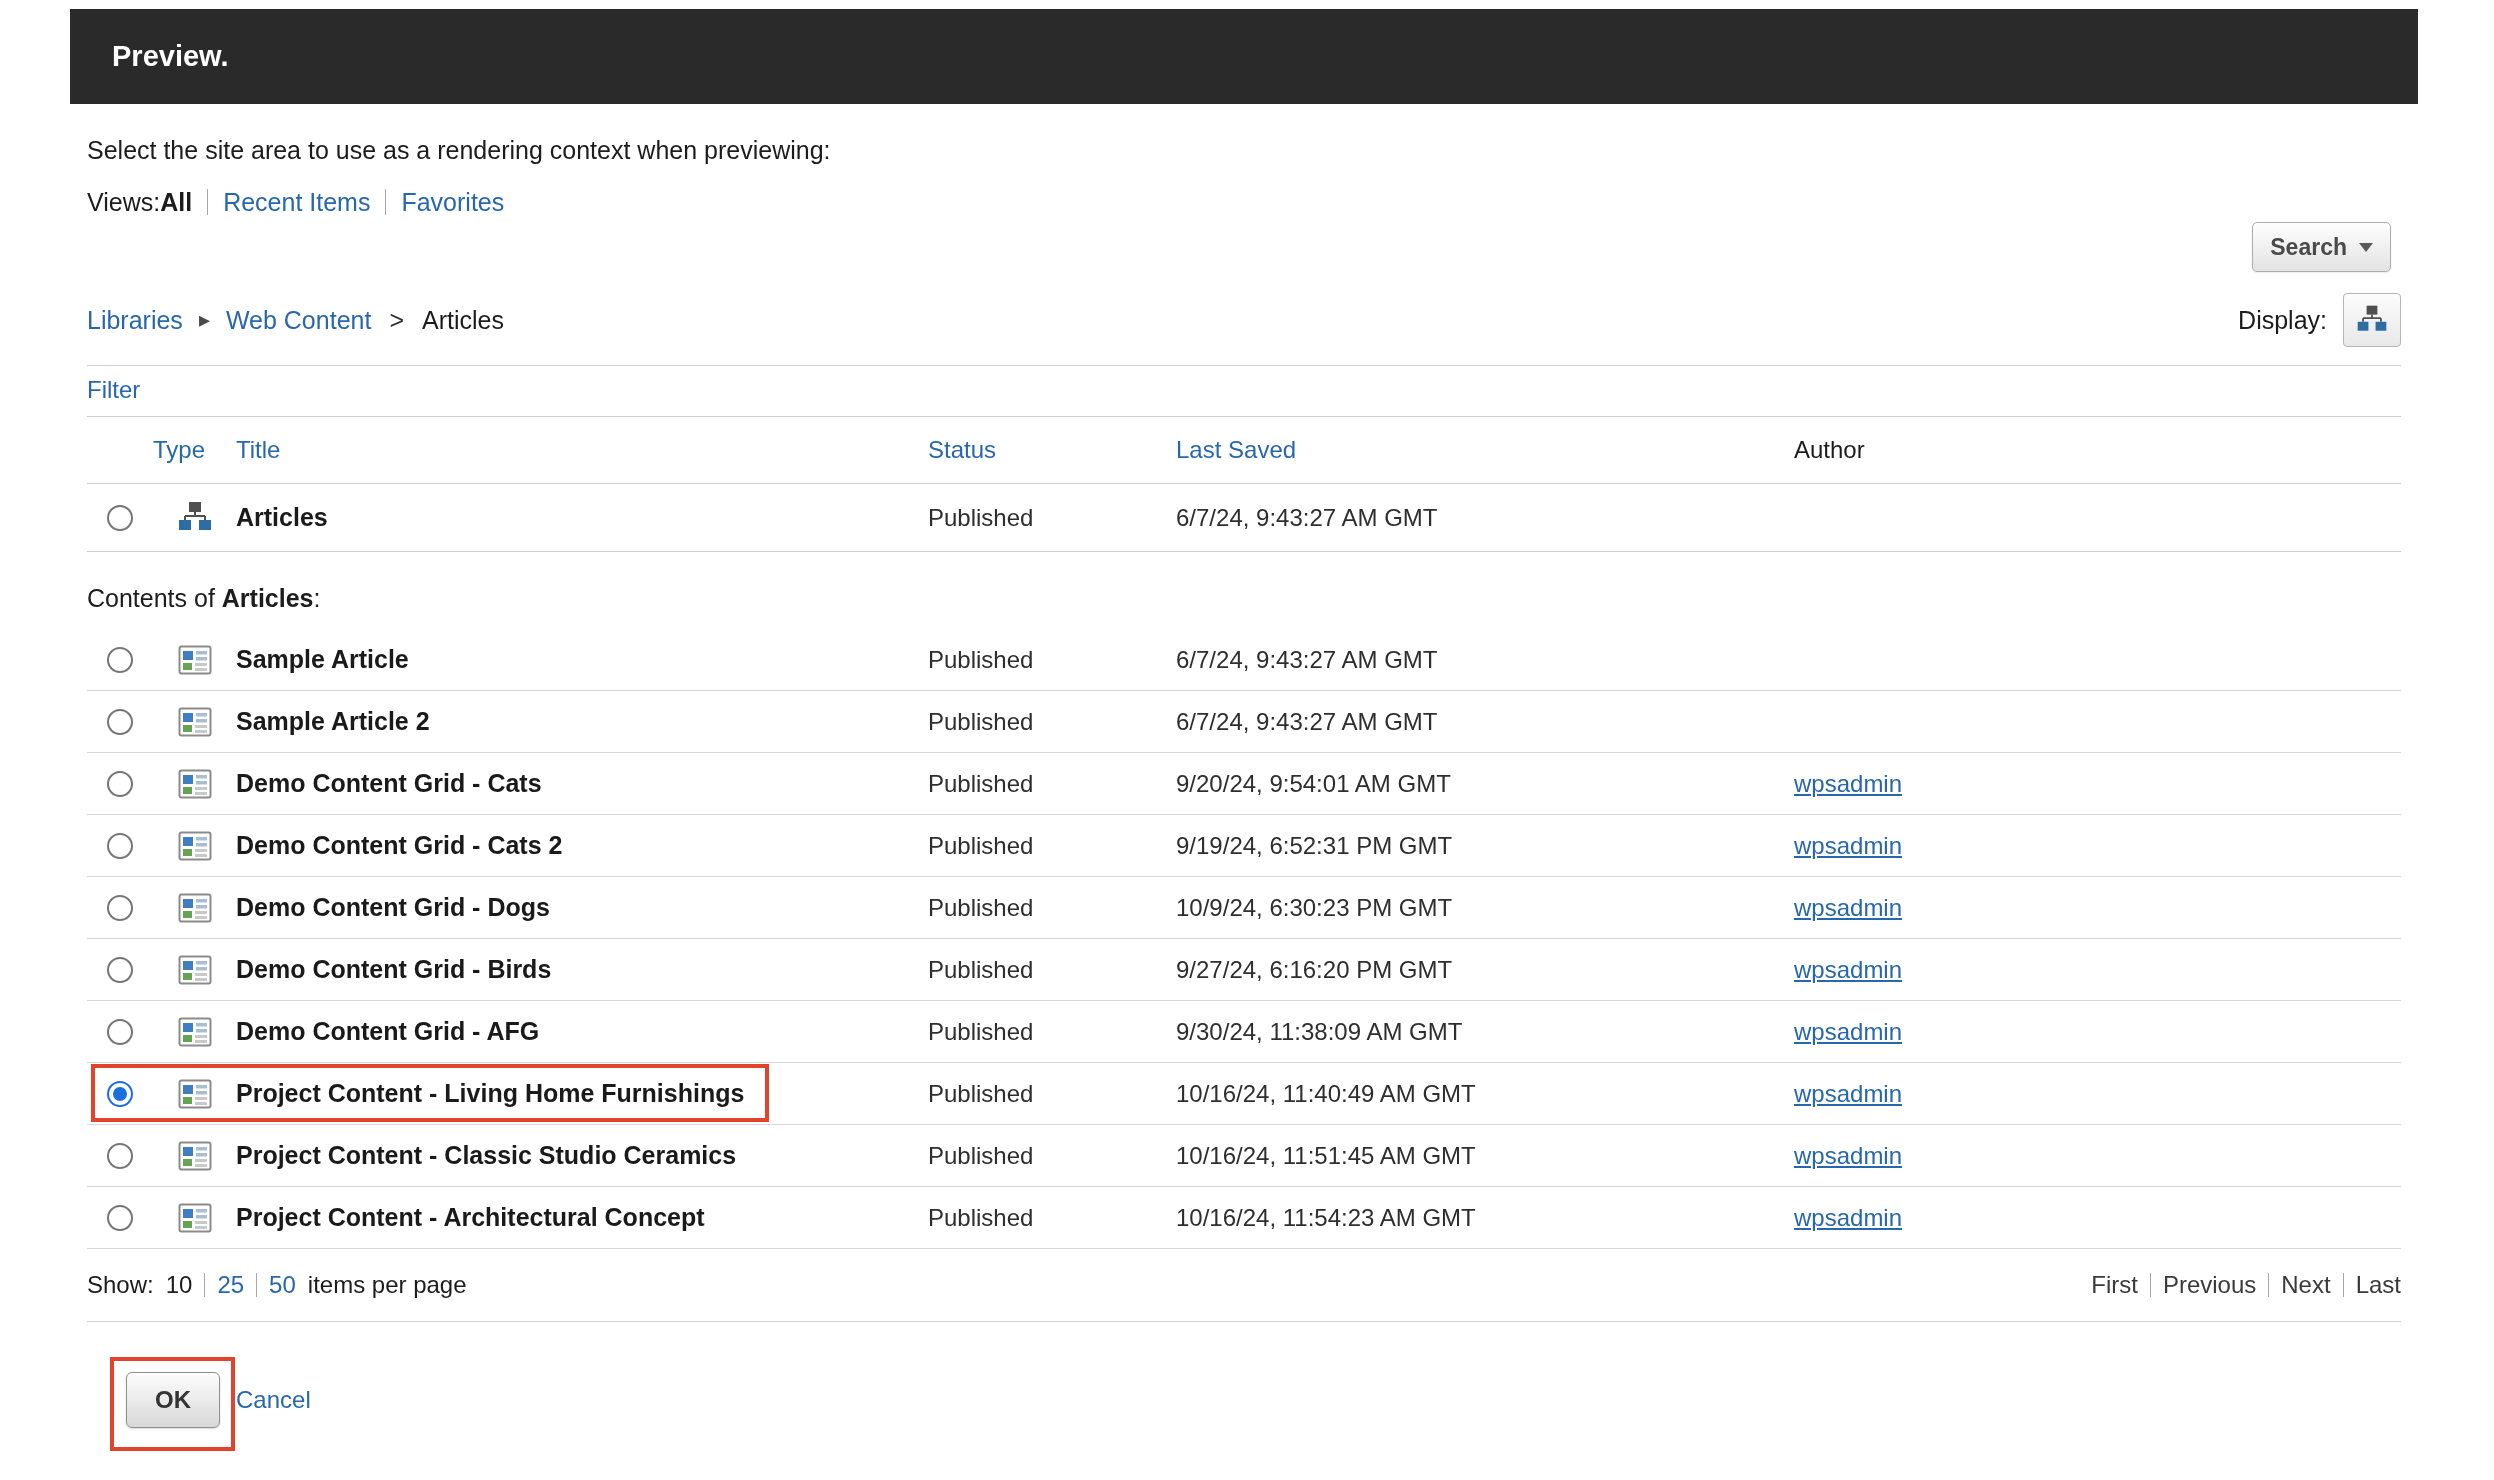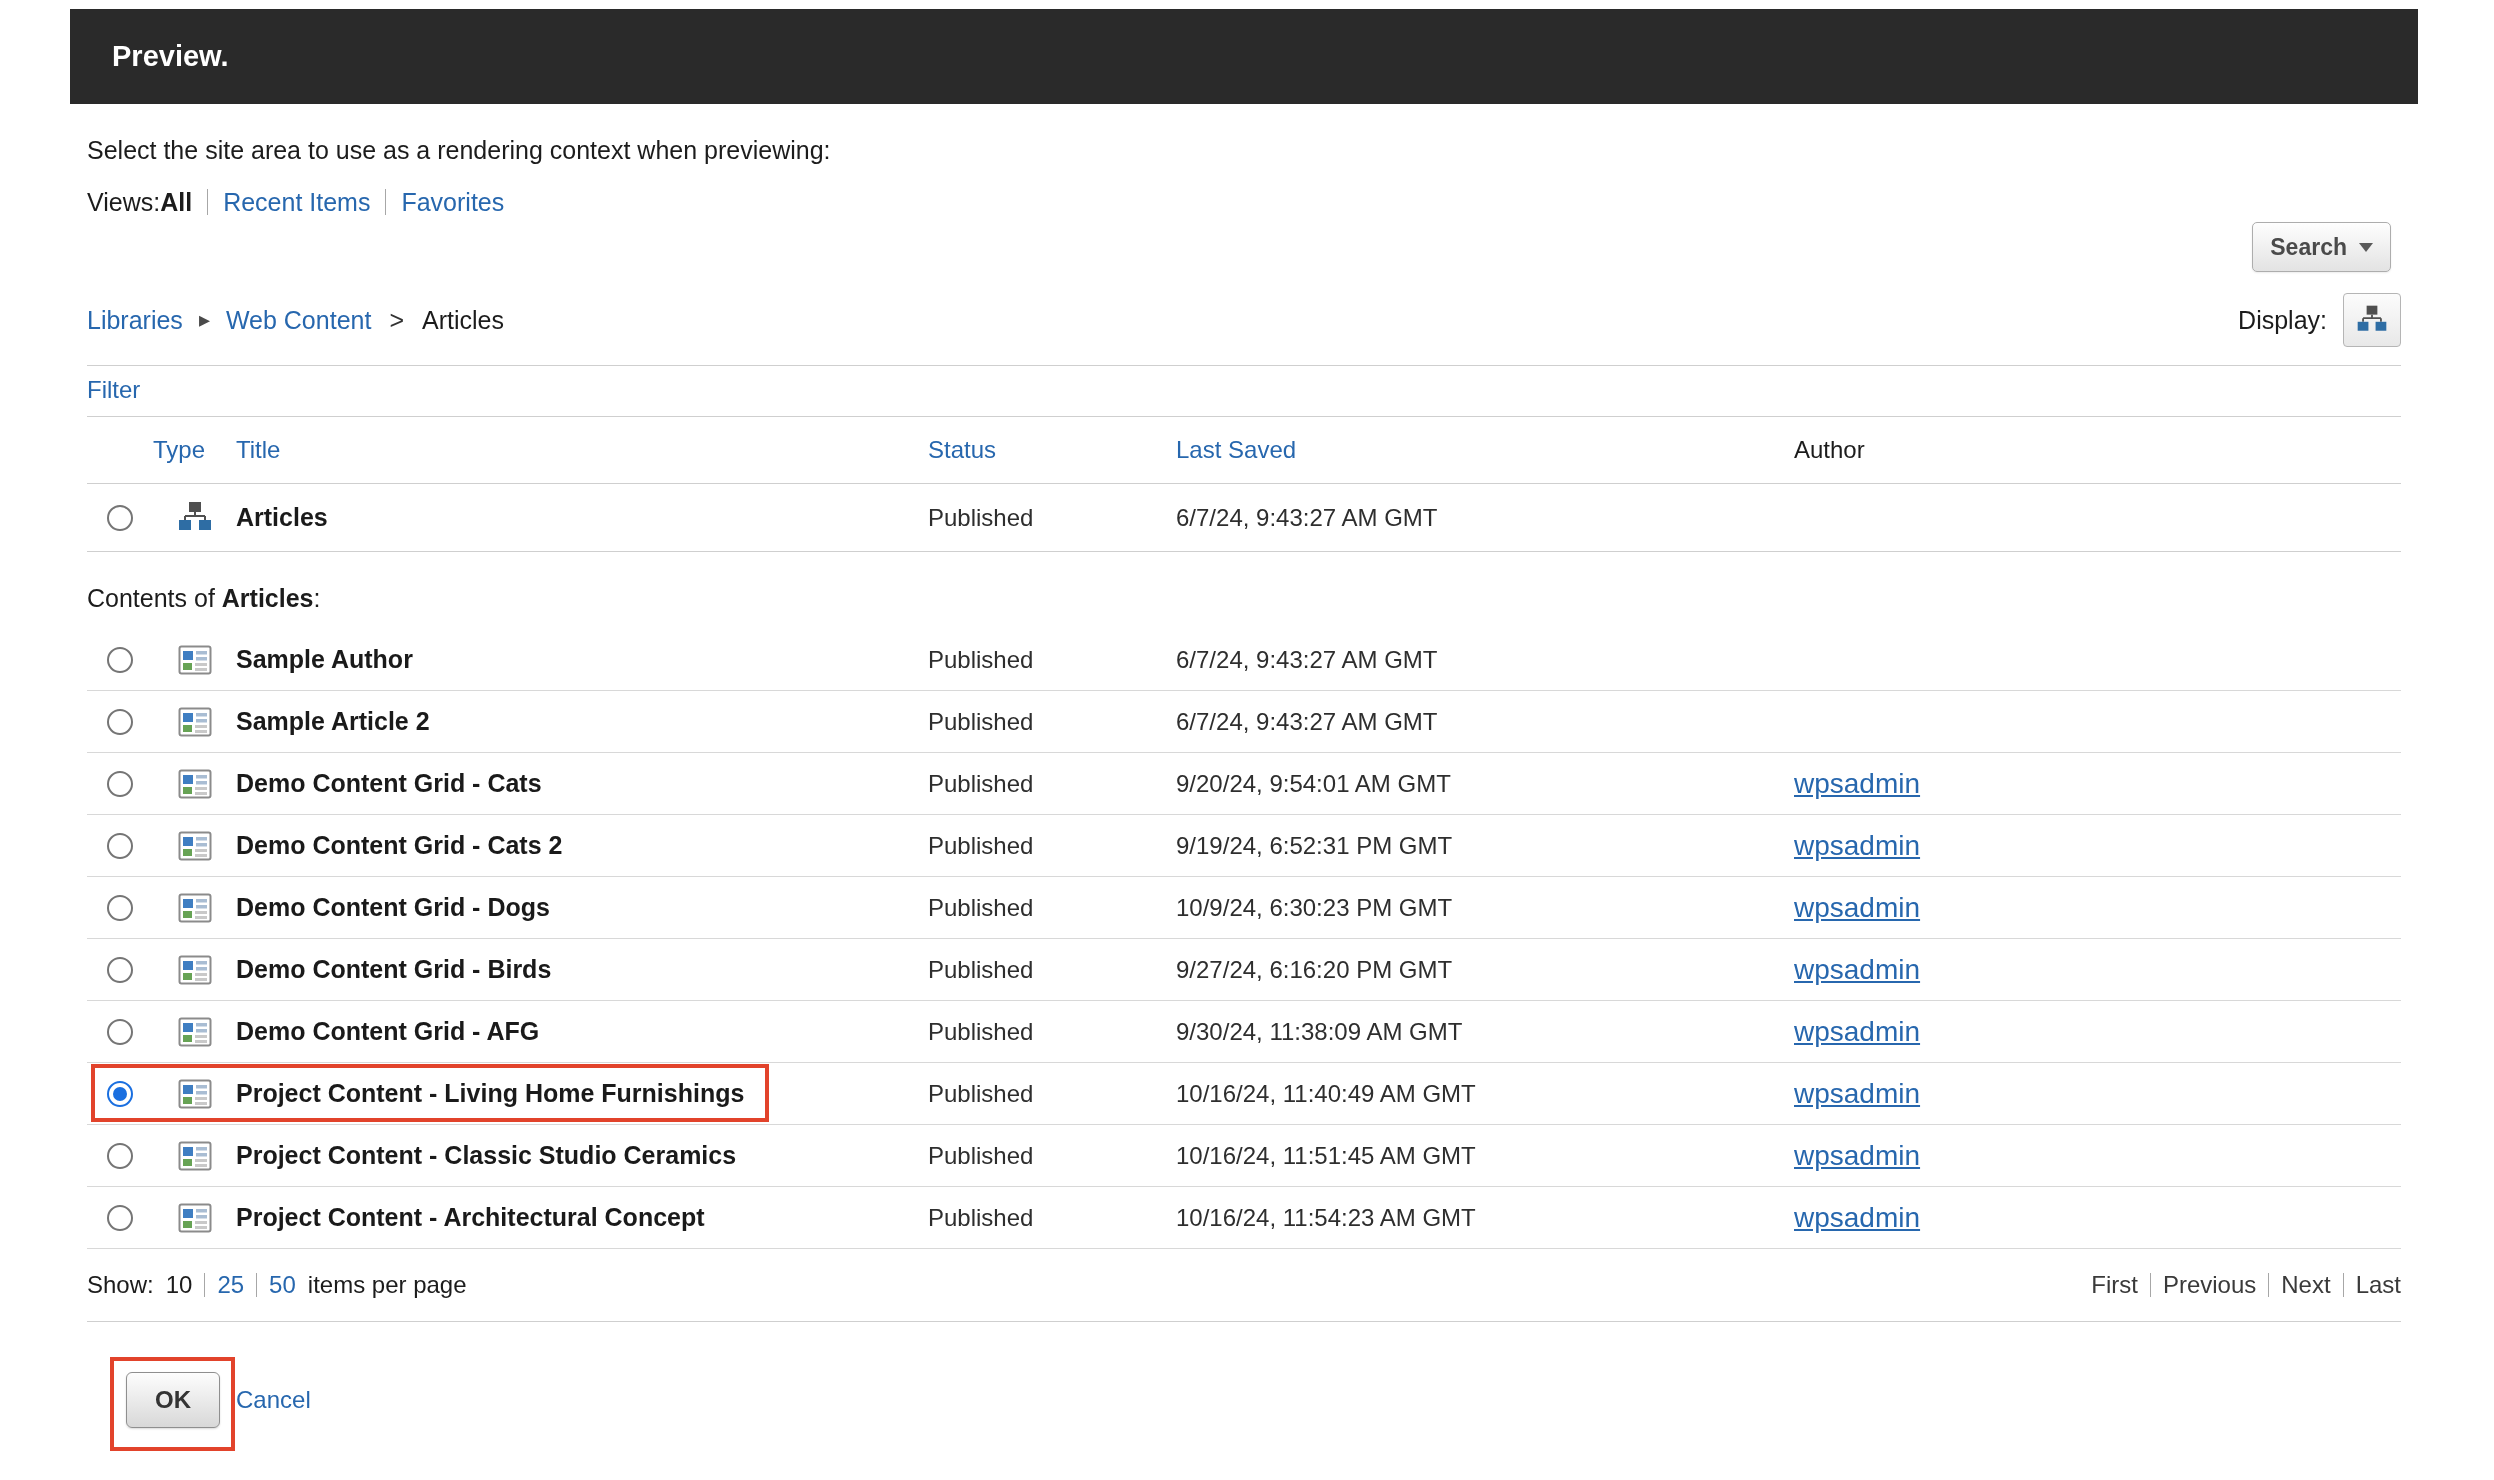--- a/index.html
+++ b/index.html
@@ -45,21 +45,21 @@
   .tgrid{display:grid;grid-template-columns:66px 83px 692px 248px 618px 1fr;align-items:center;}
   .thead{height:67px;border-bottom:1px solid #cfcfcf;font-size:24px;}
   .thead .hlink{color:var(--link);cursor:pointer;}
   .thead .author-h{color:#1c1c1c;}
   .trow{height:62px;border-bottom:1px solid #d8d8d8;position:relative;font-size:24px;}
   .root-row{height:68px;border-bottom:1px solid #cfcfcf;}
   .radio-c{display:flex;justify-content:center;}
   .icon-c{display:flex;justify-content:center;}
   .title-c{font-size:25px;font-weight:bold;color:#1a1a1a;}
   .status-c,.saved-c{color:#2e2e2e;}
-  .author-c a{font-size:28px;text-decoration:underline;}
+  .author-c a{font-size:24px;text-decoration:underline;}
   .radio{width:26px;height:26px;border:2px solid #757575;border-radius:50%;background:#fff;
     position:relative;display:inline-block;cursor:pointer;}
   .radio.checked{border-color:var(--radio-selected);}
   .radio.checked::after{content:"";position:absolute;left:50%;top:50%;transform:translate(-50%,-50%);
     width:14px;height:14px;border-radius:50%;background:var(--radio-selected);}
   .contents-heading{padding-top:32px;height:77px;font-size:25px;}
   .row-highlight{position:absolute;left:4px;top:1px;width:678px;height:58px;border:4px solid var(--highlight);pointer-events:none;}
   .show-bar{height:73px;border-bottom:1px solid #cfcfcf;display:flex;justify-content:space-between;align-items:center;font-size:24px;}
   .show-left{display:flex;align-items:center;}
   .show-label{margin-right:12px;}
@@ -169,21 +169,21 @@
       <svg width="34" height="30" viewBox="0 0 34 30">
         <rect x="1.5" y="1.5" width="31" height="27" rx="2" fill="#ffffff" stroke="#8b8b8b" stroke-width="2"></rect>
         <rect x="5" y="6" width="10" height="9" fill="#3f7ec2"></rect>
         <rect x="18" y="6" width="11" height="3.5" fill="#a9bdd3"></rect>
         <rect x="18" y="12" width="11" height="3.5" fill="#a9bdd3"></rect>
         <rect x="5" y="18" width="9" height="7" fill="#67a355"></rect>
         <rect x="17" y="18" width="12" height="3" fill="#c9c9c9"></rect>
         <rect x="17" y="23" width="12" height="3" fill="#c9c9c9"></rect>
       </svg>
     </div>
-    <div class="title-c">Sample Author</div>
+    <div class="title-c">Sample Article</div>
     <div class="status-c">Published</div>
     <div class="saved-c">6/7/24, 9:43:27 AM GMT</div>
     <div class="author-c">
       
     </div>
 
   </div>
         <div class="tgrid trow">
     <div class="radio-c">
       <span class="radio"></span>

